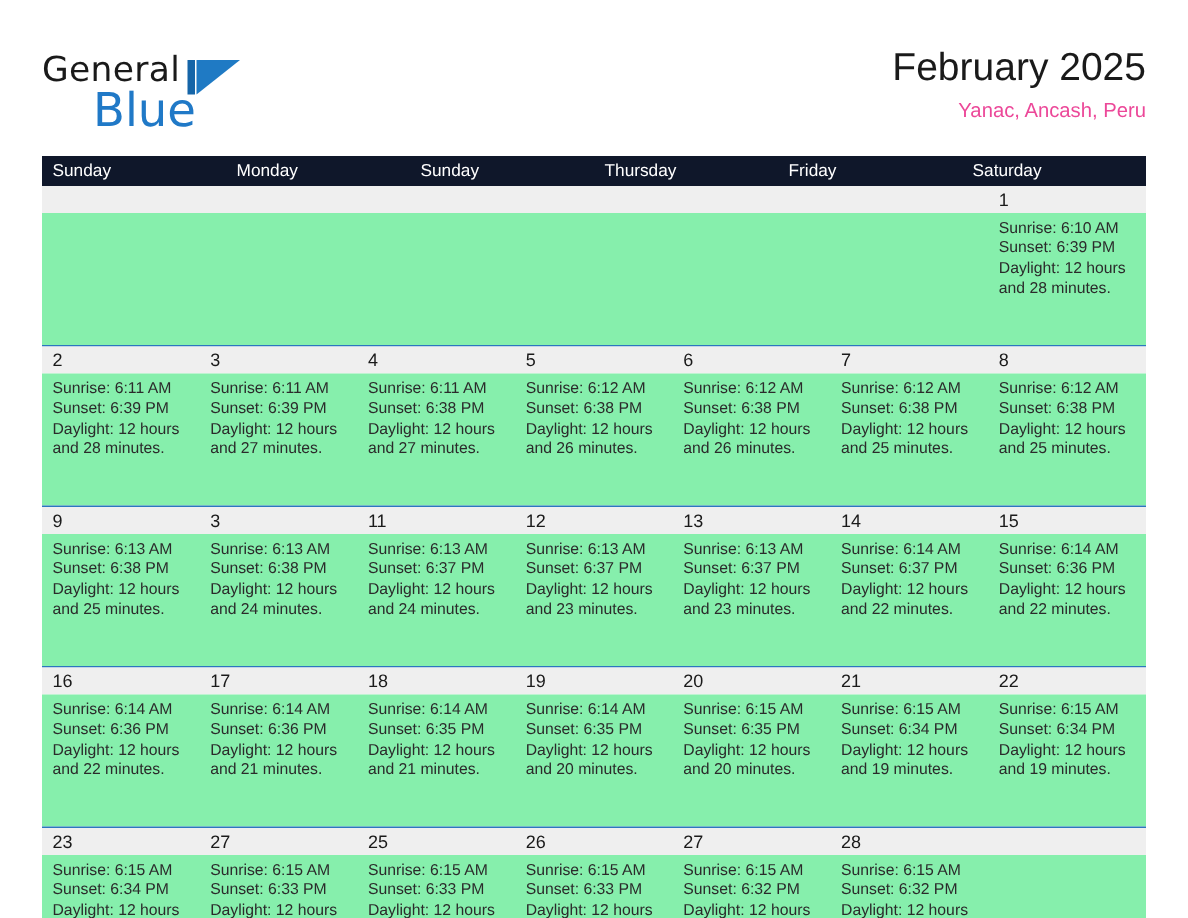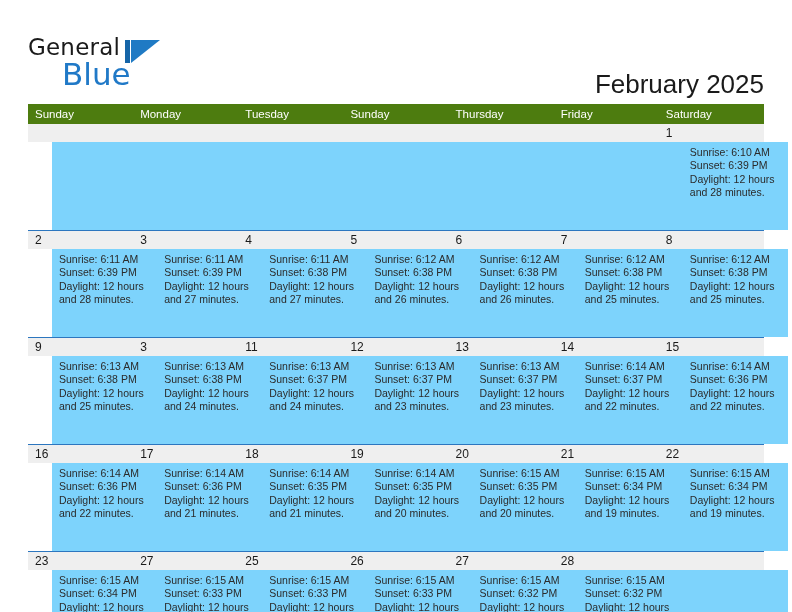--- a/index.html
+++ b/index.html
@@ -79,21 +79,20 @@
     height: 0;
     border-top: 23px solid #1f7ac4;
     border-right: 29px solid transparent;
   }
 
   .title-block {
     position: absolute;
     right: 0;
     top: 0;
     text-align: right;
-    margin-top: 40px;
   }
   .cal-title {
     font-size: 26px;
     font-weight: 400;
     color: #1a1a1a;
     line-height: 32px;
     font-family: "Liberation Sans", sans-serif;
     white-space: nowrap;
   }
   .cal-subtitle {
@@ -108,21 +107,21 @@
   
   .calendar {
     position: absolute;
     left: 28px;
     top: 104px;
     width: 736px;
   }
   .dow-row {
     display: flex;
     width: 100%;
-    background: #4d7c0f;
+    background: #0f172a;
     height: 20px;
   }
   .dow {
     flex: 1 1 0;
     color: #ffffff;
     font-size: 11.5px;
     line-height: 20px;
     padding-left: 7px;
     white-space: nowrap;
   }
@@ -131,22 +130,21 @@
     width: 100%;
     border-top: 1.4px solid #2c76bf;
   }
   .week:first-of-type {
     border-top: none;
   }
   .week-inner {
     display: flex;
     width: 100%;
     height: 88px;
-    background: #7dd3fc;
-    margin-left: 24px;
+    background: #86efac;
   }
   .daynum-band {
     display: flex;
     width: 100%;
     height: 18px;
     background: #efefef;
   }
   .daynum-cell {
     flex: 1 1 0;
     font-size: 12px;
@@ -187,21 +185,20 @@
       <div class="cal-title">February 2025</div>
       <div class="cal-subtitle">Yanac, Ancash, Peru</div>
     </div>
 
   </div>
 
   <div class="calendar">
     <div class="dow-row" id="dow-row">
         <div class="dow">Sunday</div>
         <div class="dow">Monday</div>
-        <div class="dow">Tuesday</div>
         <div class="dow">Sunday</div>
         <div class="dow">Thursday</div>
         <div class="dow">Friday</div>
         <div class="dow">Saturday</div>
       </div>
     <div id="weeks">
         <div class="week">
           <div class="daynum-band">
             <div class="daynum-cell"></div>
             <div class="daynum-cell"></div>

